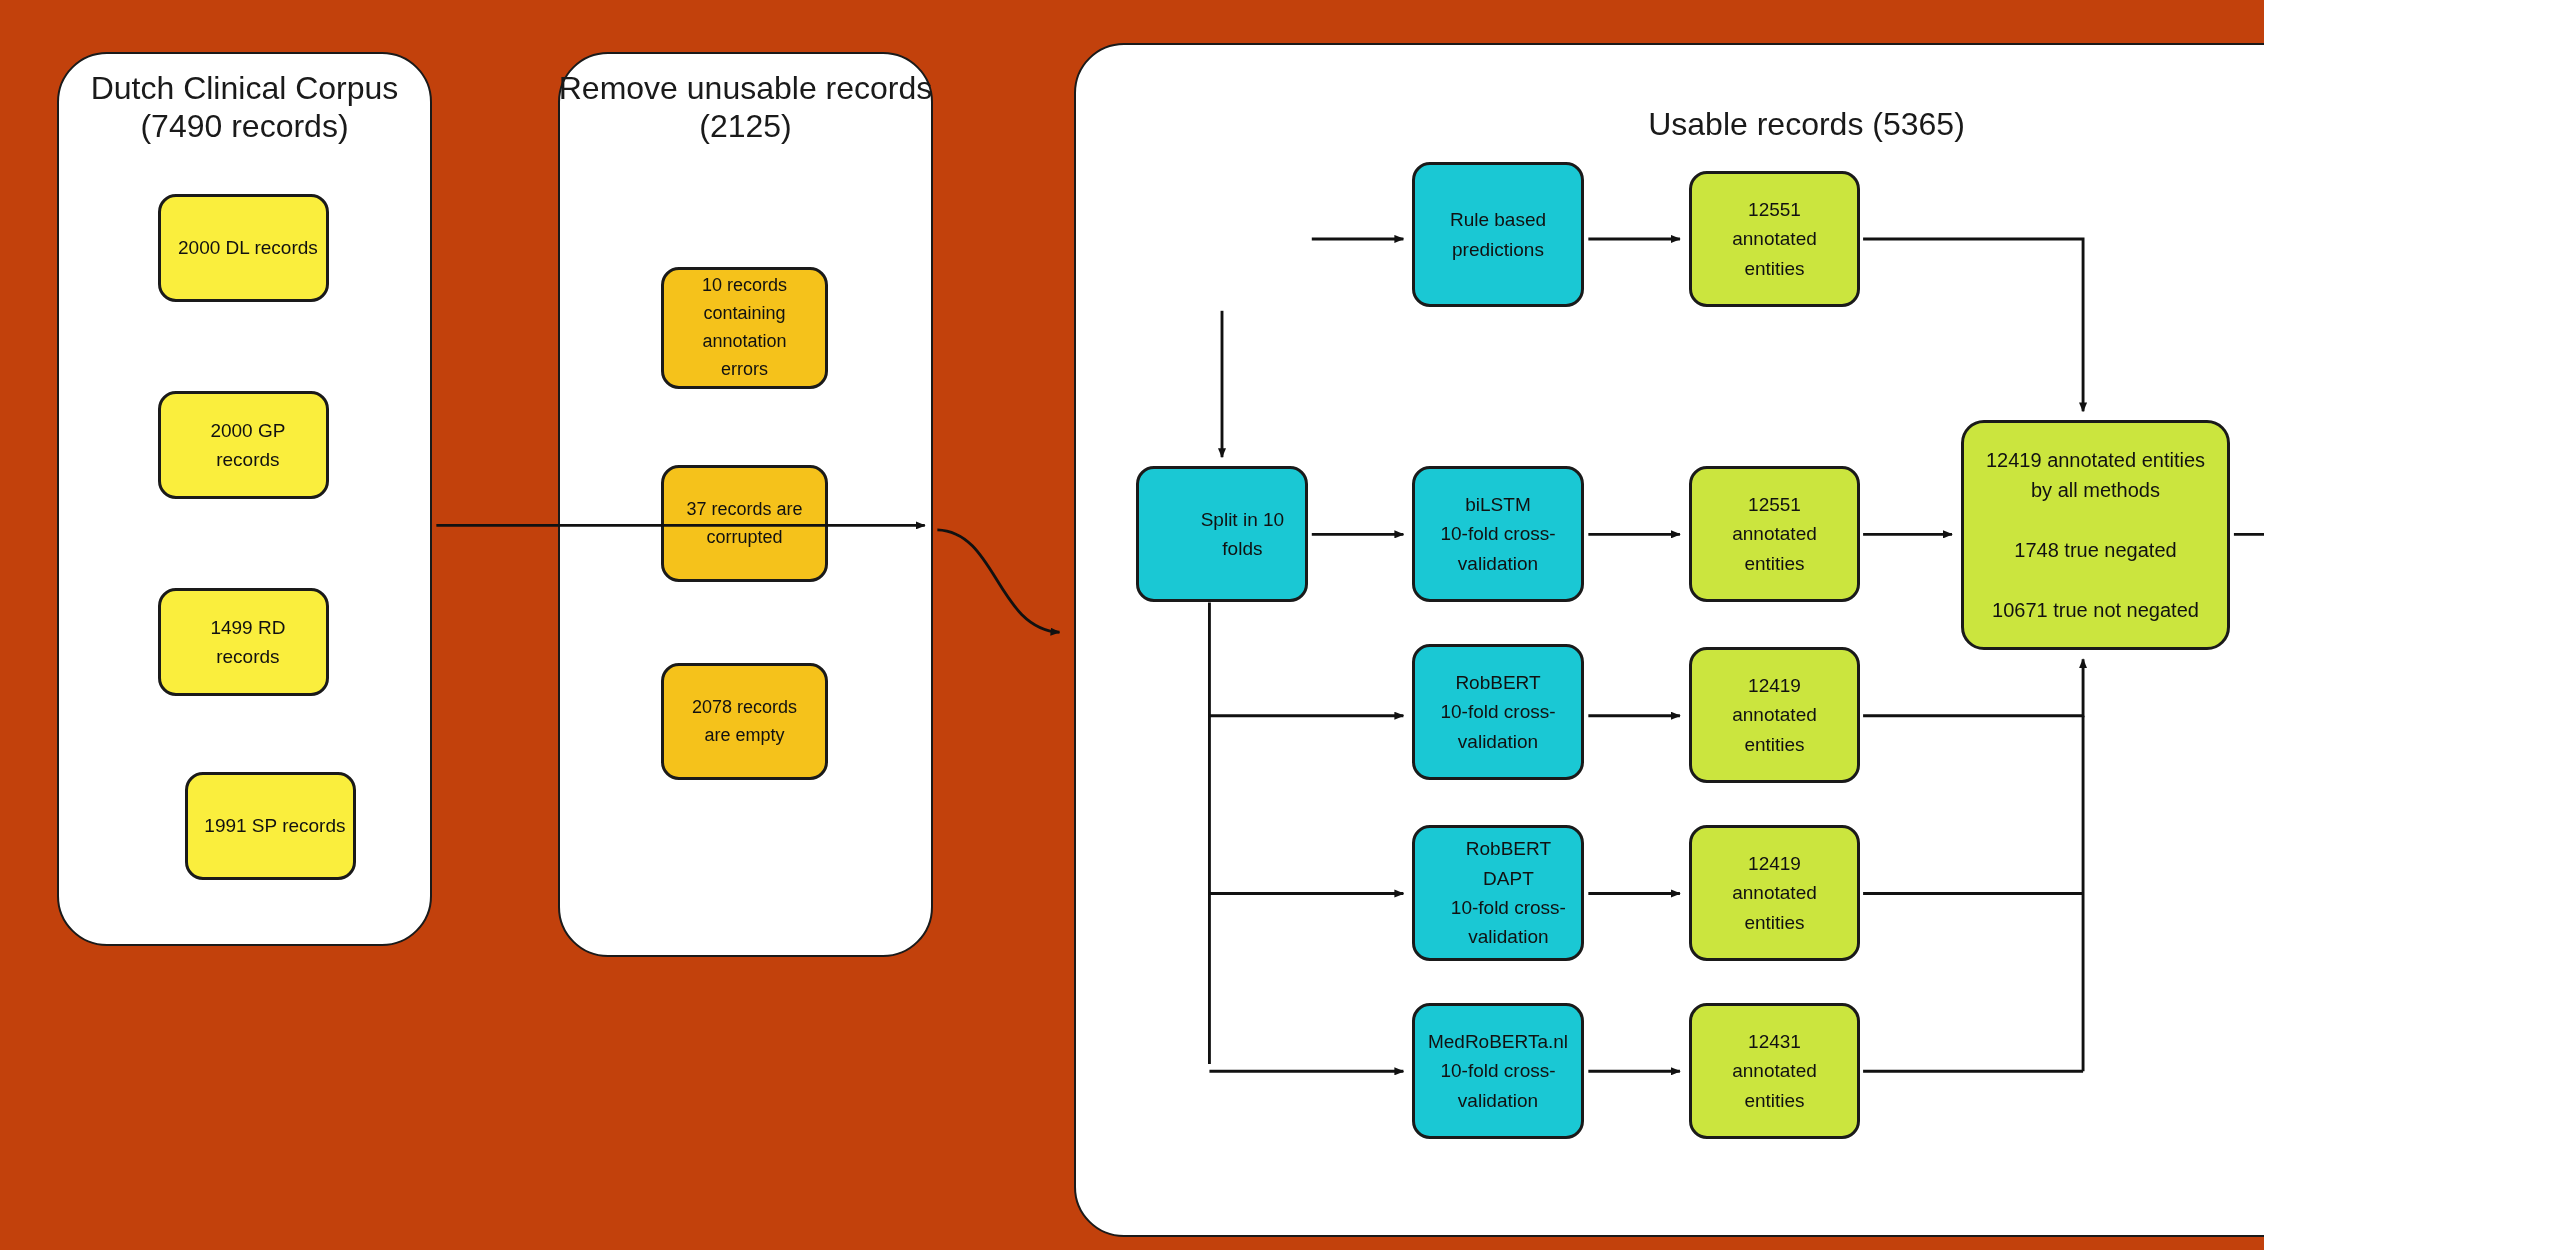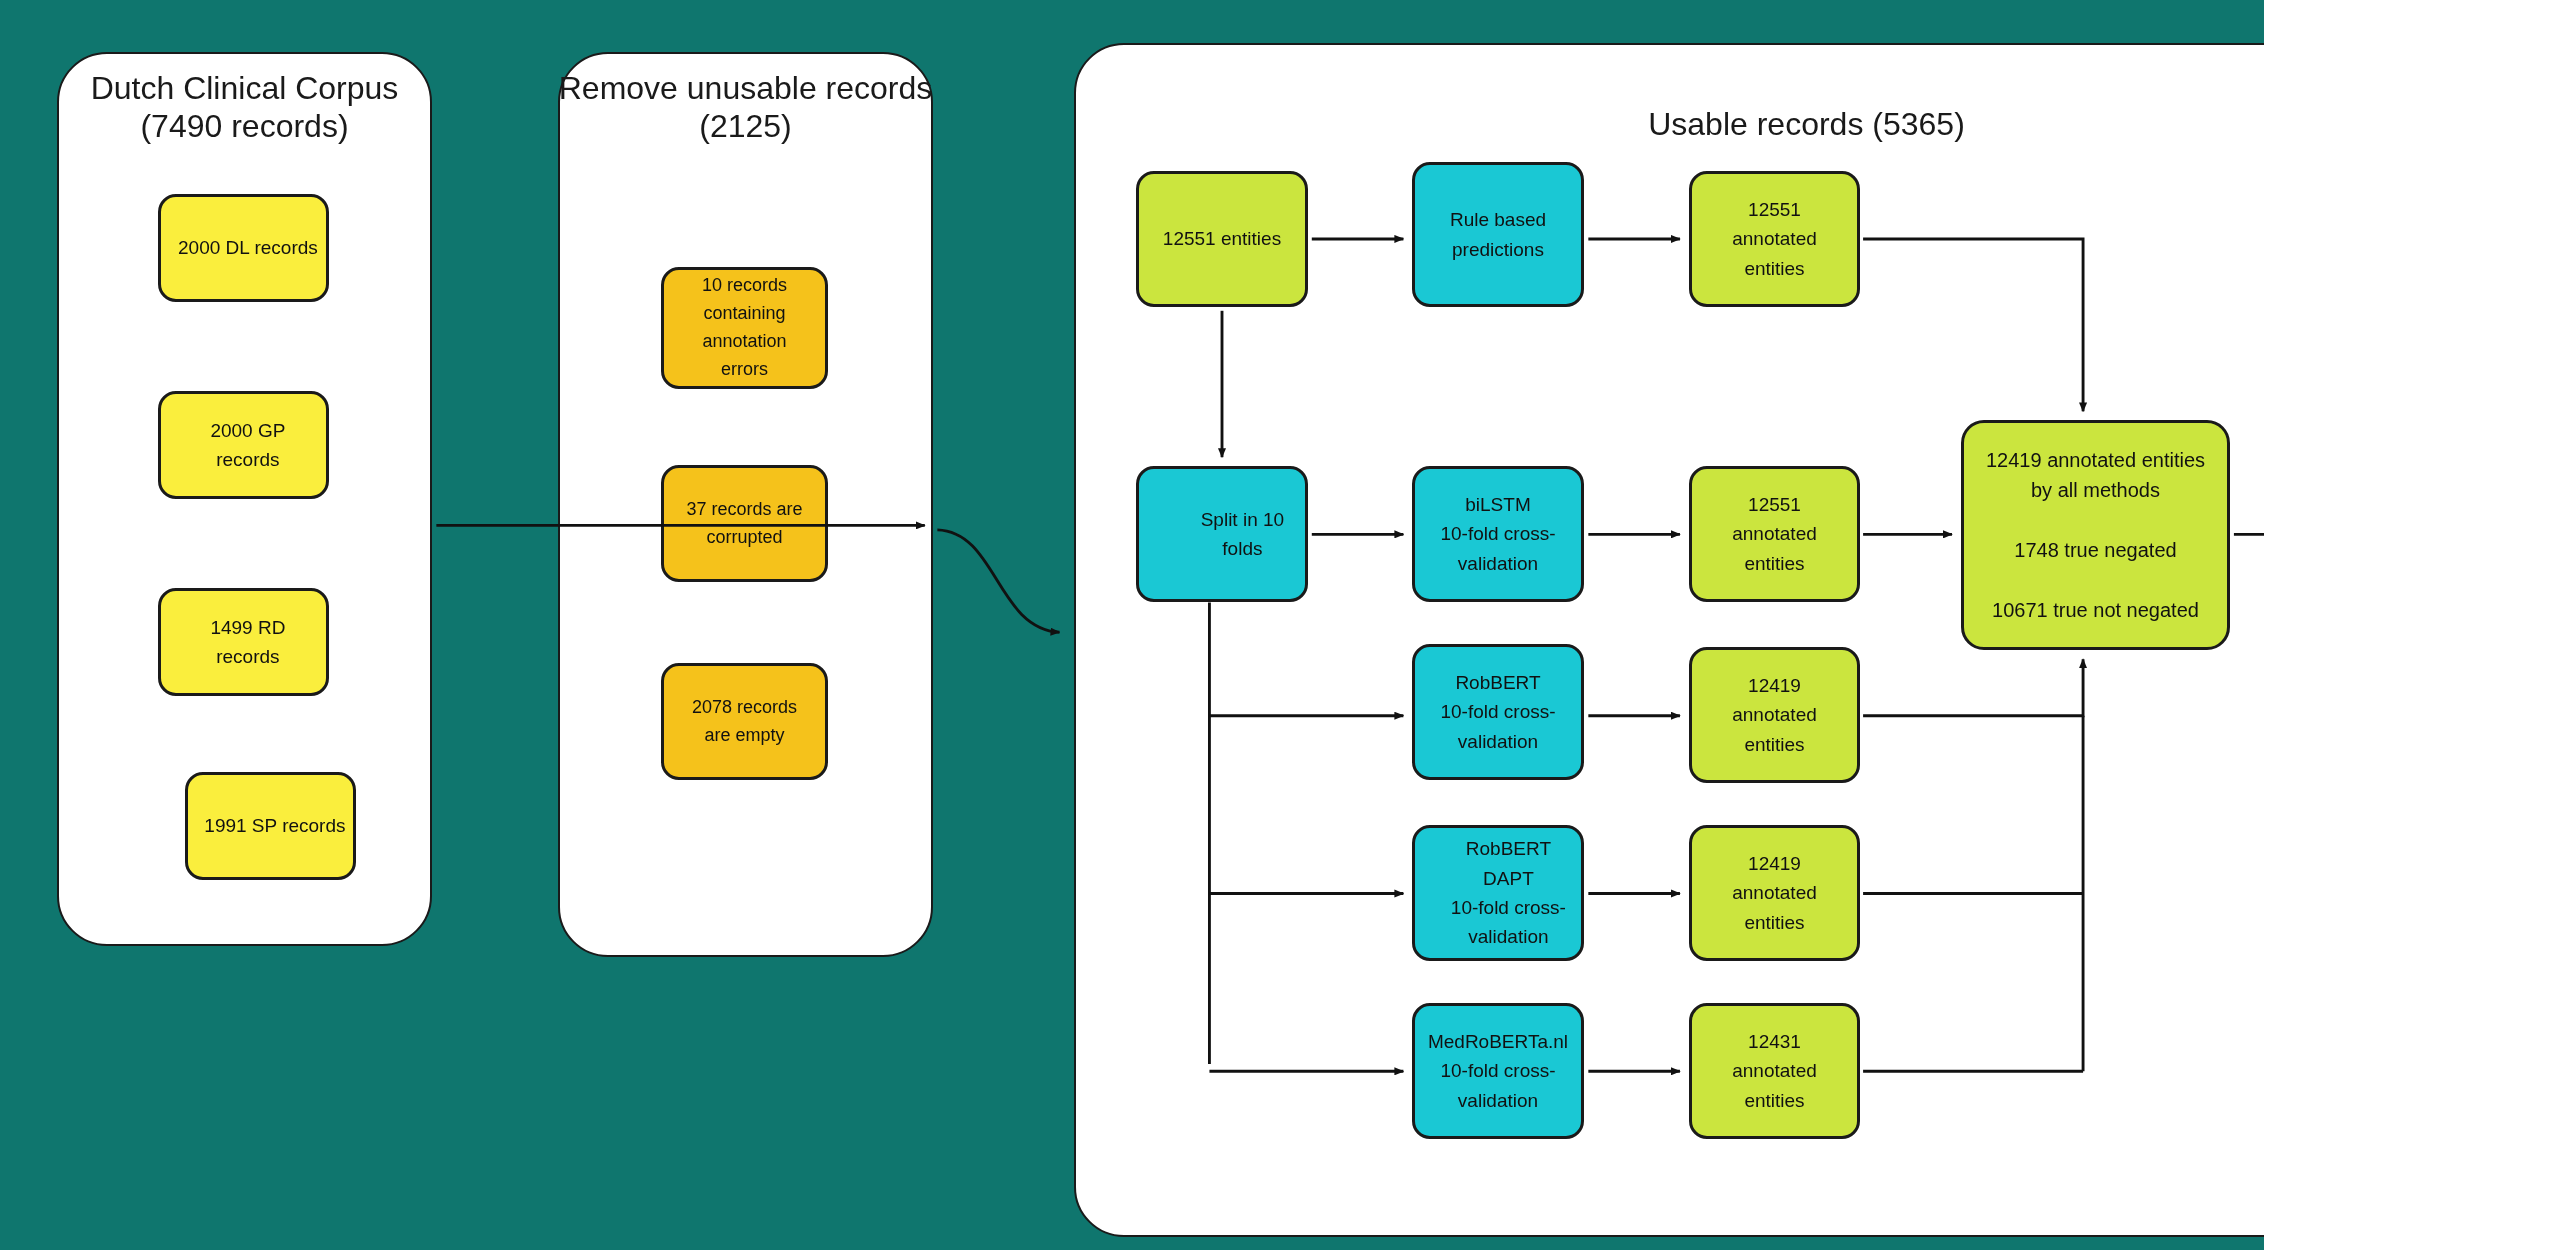--- a/index.html
+++ b/index.html
@@ -5,21 +5,21 @@
   * { box-sizing: border-box; }
   html, body {
     margin: 0; padding: 0;
     background: #ffffff;
     font-family: "Liberation Sans", "DejaVu Sans", sans-serif;
   }
   #canvas {
     position: relative;
     width: 2264px;
     height: 1251px;
-    background: #0f766e;
+    background: #c2410c;
     overflow: hidden;
   }
   svg#wires {
     position: absolute;
     left: 0; top: 0;
     width: 2576px; height: 1251px;
     pointer-events: none;
     z-index: 5;
   }
   .group {
@@ -98,21 +98,20 @@
 annotation
 errors</div>
   <div class="node orange small" style="left:661px; top:465px; width:167px; height:117px;">37 records are
 corrupted</div>
   <div class="node orange small" style="left:661px; top:663px; width:167px; height:117px;">2078 records
 are empty</div>
 
   <div class="group" style="left:1074px; top:43px; width:1465px; height:1194px;"></div>
   <div class="group-title" style="left:1074px; top:106px; width:1465px;">Usable records (5365)</div>
 
-  <div class="node green" style="left:1136px; top:171px; width:172px; height:136px;">12551 entities</div>
   <div class="node cyan" style="left:1412px; top:162px; width:172px; height:145px;">Rule based
 predictions</div>
   <div class="node green" style="left:1689px; top:171px; width:171px; height:136px;">12551
 annotated
 entities</div>
 
   <div class="node cyan" style="left:1136px; top:466px; width:172px; height:136px;padding-left:48px;">Split in 10 folds</div>
   <div class="node cyan" style="left:1412px; top:466px; width:172px; height:136px;">biLSTM
 10-fold cross-
 validation</div>

